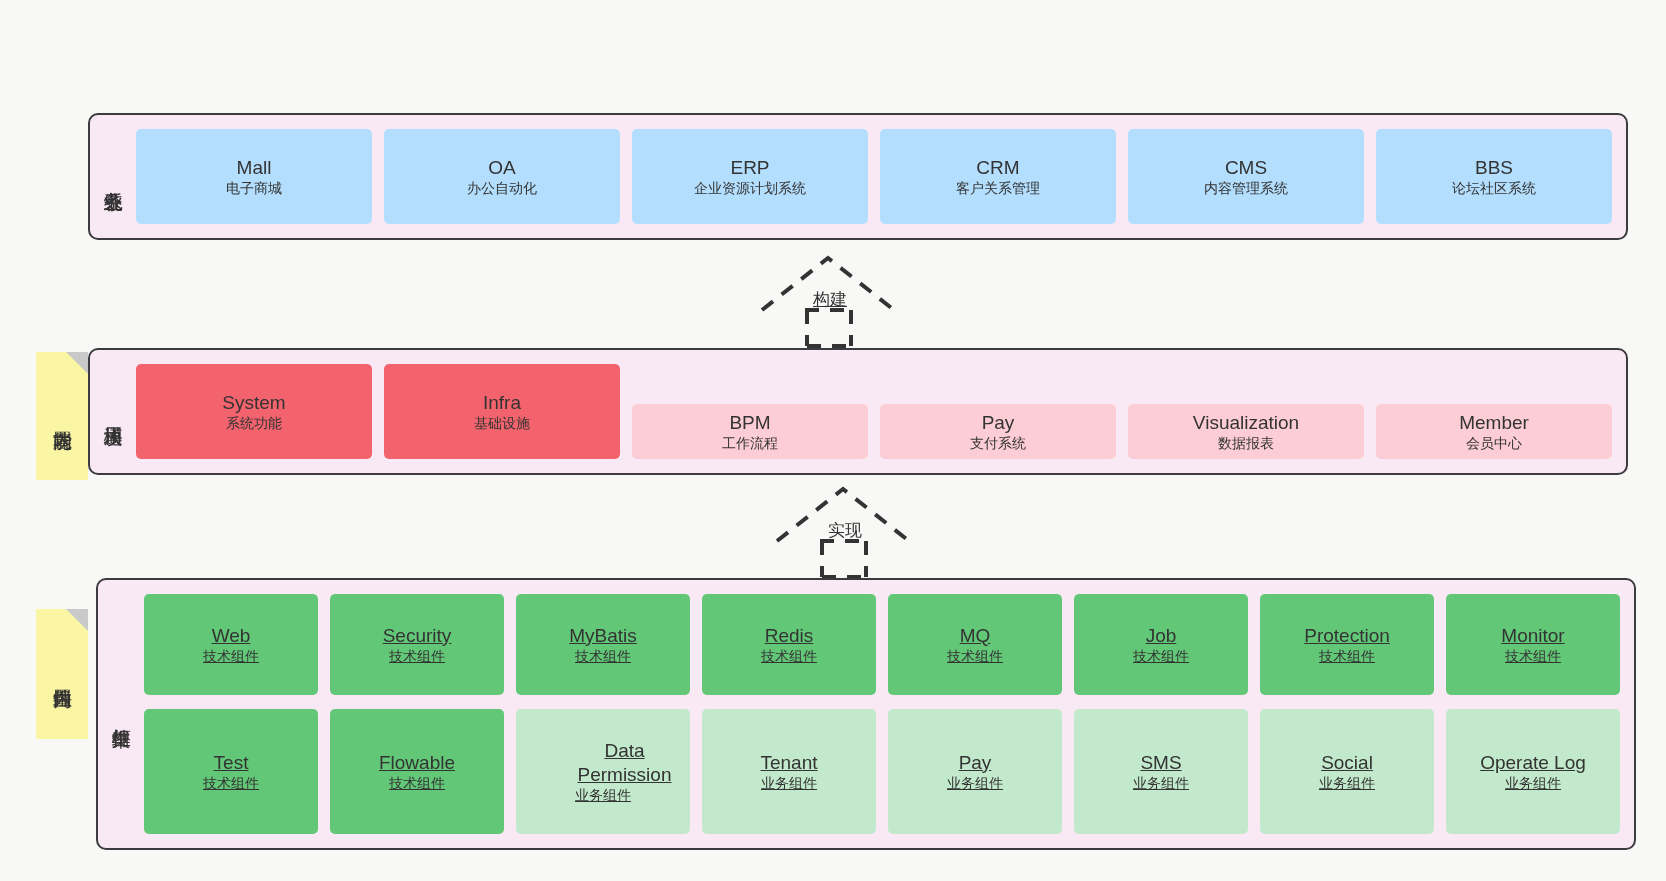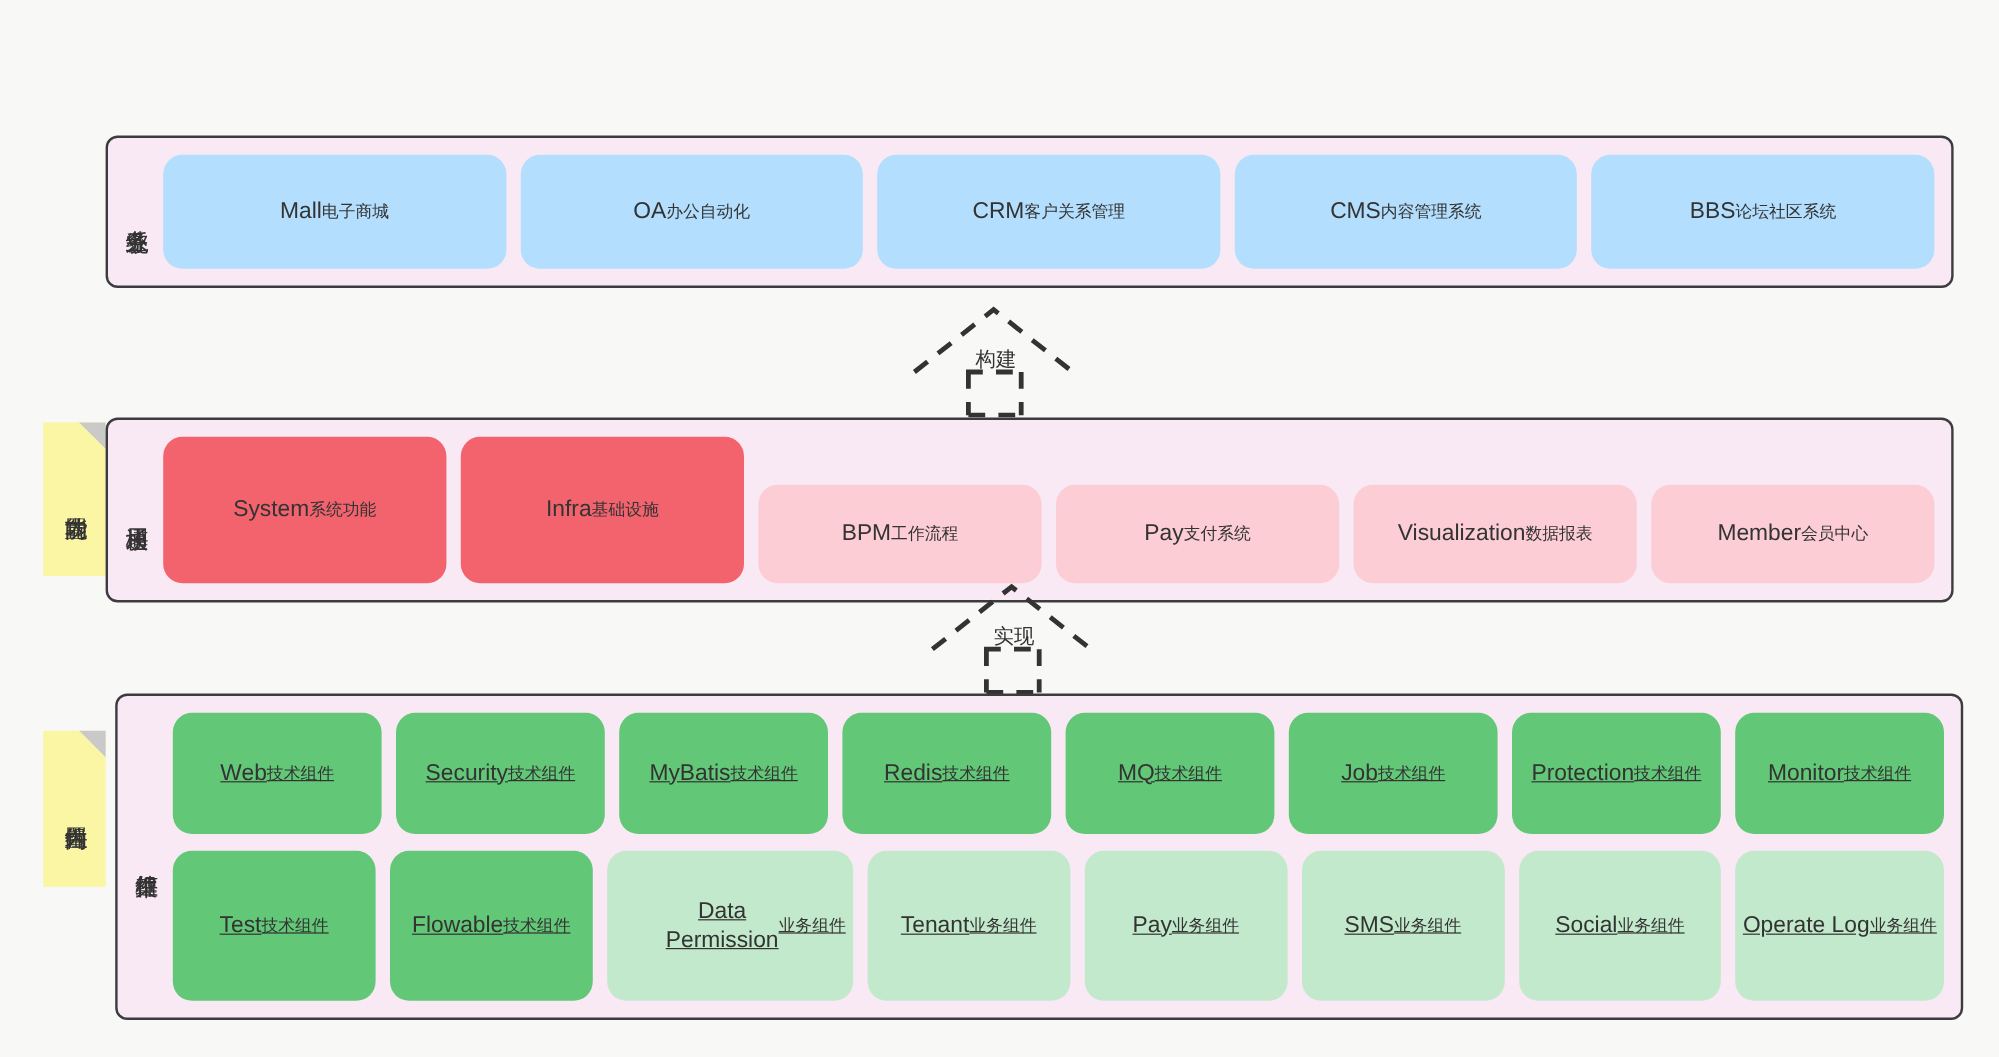--- a/index.html
+++ b/index.html
@@ -51,23 +51,23 @@
   .layer-body {
     flex: 1 1 auto;
     display: flex;
     align-items: stretch;
     padding: 12px 14px 12px 0;
     gap: 0;
   }
 
   
   .card {
-    border-radius: 16px;
-    display: flex;
-    flex-direction: row;
+    border-radius: 5px;
+    display: flex;
+    flex-direction: column;
     align-items: center;
     justify-content: center;
     text-align: center;
     box-sizing: border-box;
     padding: 4px 6px;
     line-height: 1.26;
   }
   .card .en {
     font-size: 19px;
     white-space: nowrap;
@@ -94,21 +94,21 @@
 
   .grid2 {
     display: flex;
     flex-direction: column;
     flex: 1 1 auto;
     gap: 14px;
   }
 
   
   #layer-business { left: 88px;  top: 113px; width: 1540px; height: 127px; }
-  #layer-common   { left: 88px;  top: 348px; width: 1540px; height: 154px; }
+  #layer-common   { left: 88px;  top: 348px; width: 1540px; height: 127px; }
   #layer-framework{ left: 96px;  top: 578px; width: 1540px; height: 272px; text-decoration: underline; }
 
   #layer-business .layer-body,
   #layer-common  .layer-body { padding: 14px 14px 14px 0; }
   #layer-framework .layer-body { padding: 14px 14px 14px 0; }
 
   
   .note {
     position: absolute;
     width: 52px;
@@ -143,39 +143,43 @@
   }
   .connector .conn-label {
     position: absolute;
     font-size: 17px;
     color: #333333;
     background: transparent;
     white-space: nowrap;
   }
   #conn-build   { left: 750px; top: 252px; width: 170px; height: 96px; }
   #conn-impl    { left: 765px; top: 483px; width: 170px; height: 96px; text-align: right; }
-  #conn-build .conn-label  { left: 63px; top: 36px; }
+  #conn-build .conn-label  { left: 63px; top: 36px; text-decoration: underline; }
   #conn-impl  .conn-label  { left: 63px; top: 36px; }
 </style>
 </head>
 <body>
 
 <div id="canvas">
 
   <div class="layer" id="layer-business">
     <div class="layer-title">业务系统</div>
     <div class="layer-body">
       <div class="row">
         <div class="card blue">
           <div class="en">Mall</div>
           <div class="cn">电子商城</div>
         </div>
         <div class="card blue">
           <div class="en">OA</div>
           <div class="cn">办公自动化</div>
+        </div>
+        <div class="card blue">
+          <div class="en">ERP</div>
+          <div class="cn">企业资源计划系统</div>
         </div>
         <div class="card blue">
           <div class="en">CRM</div>
           <div class="cn">客户关系管理</div>
         </div>
         <div class="card blue">
           <div class="en">CMS</div>
           <div class="cn">内容管理系统</div>
         </div>
         <div class="card blue">

